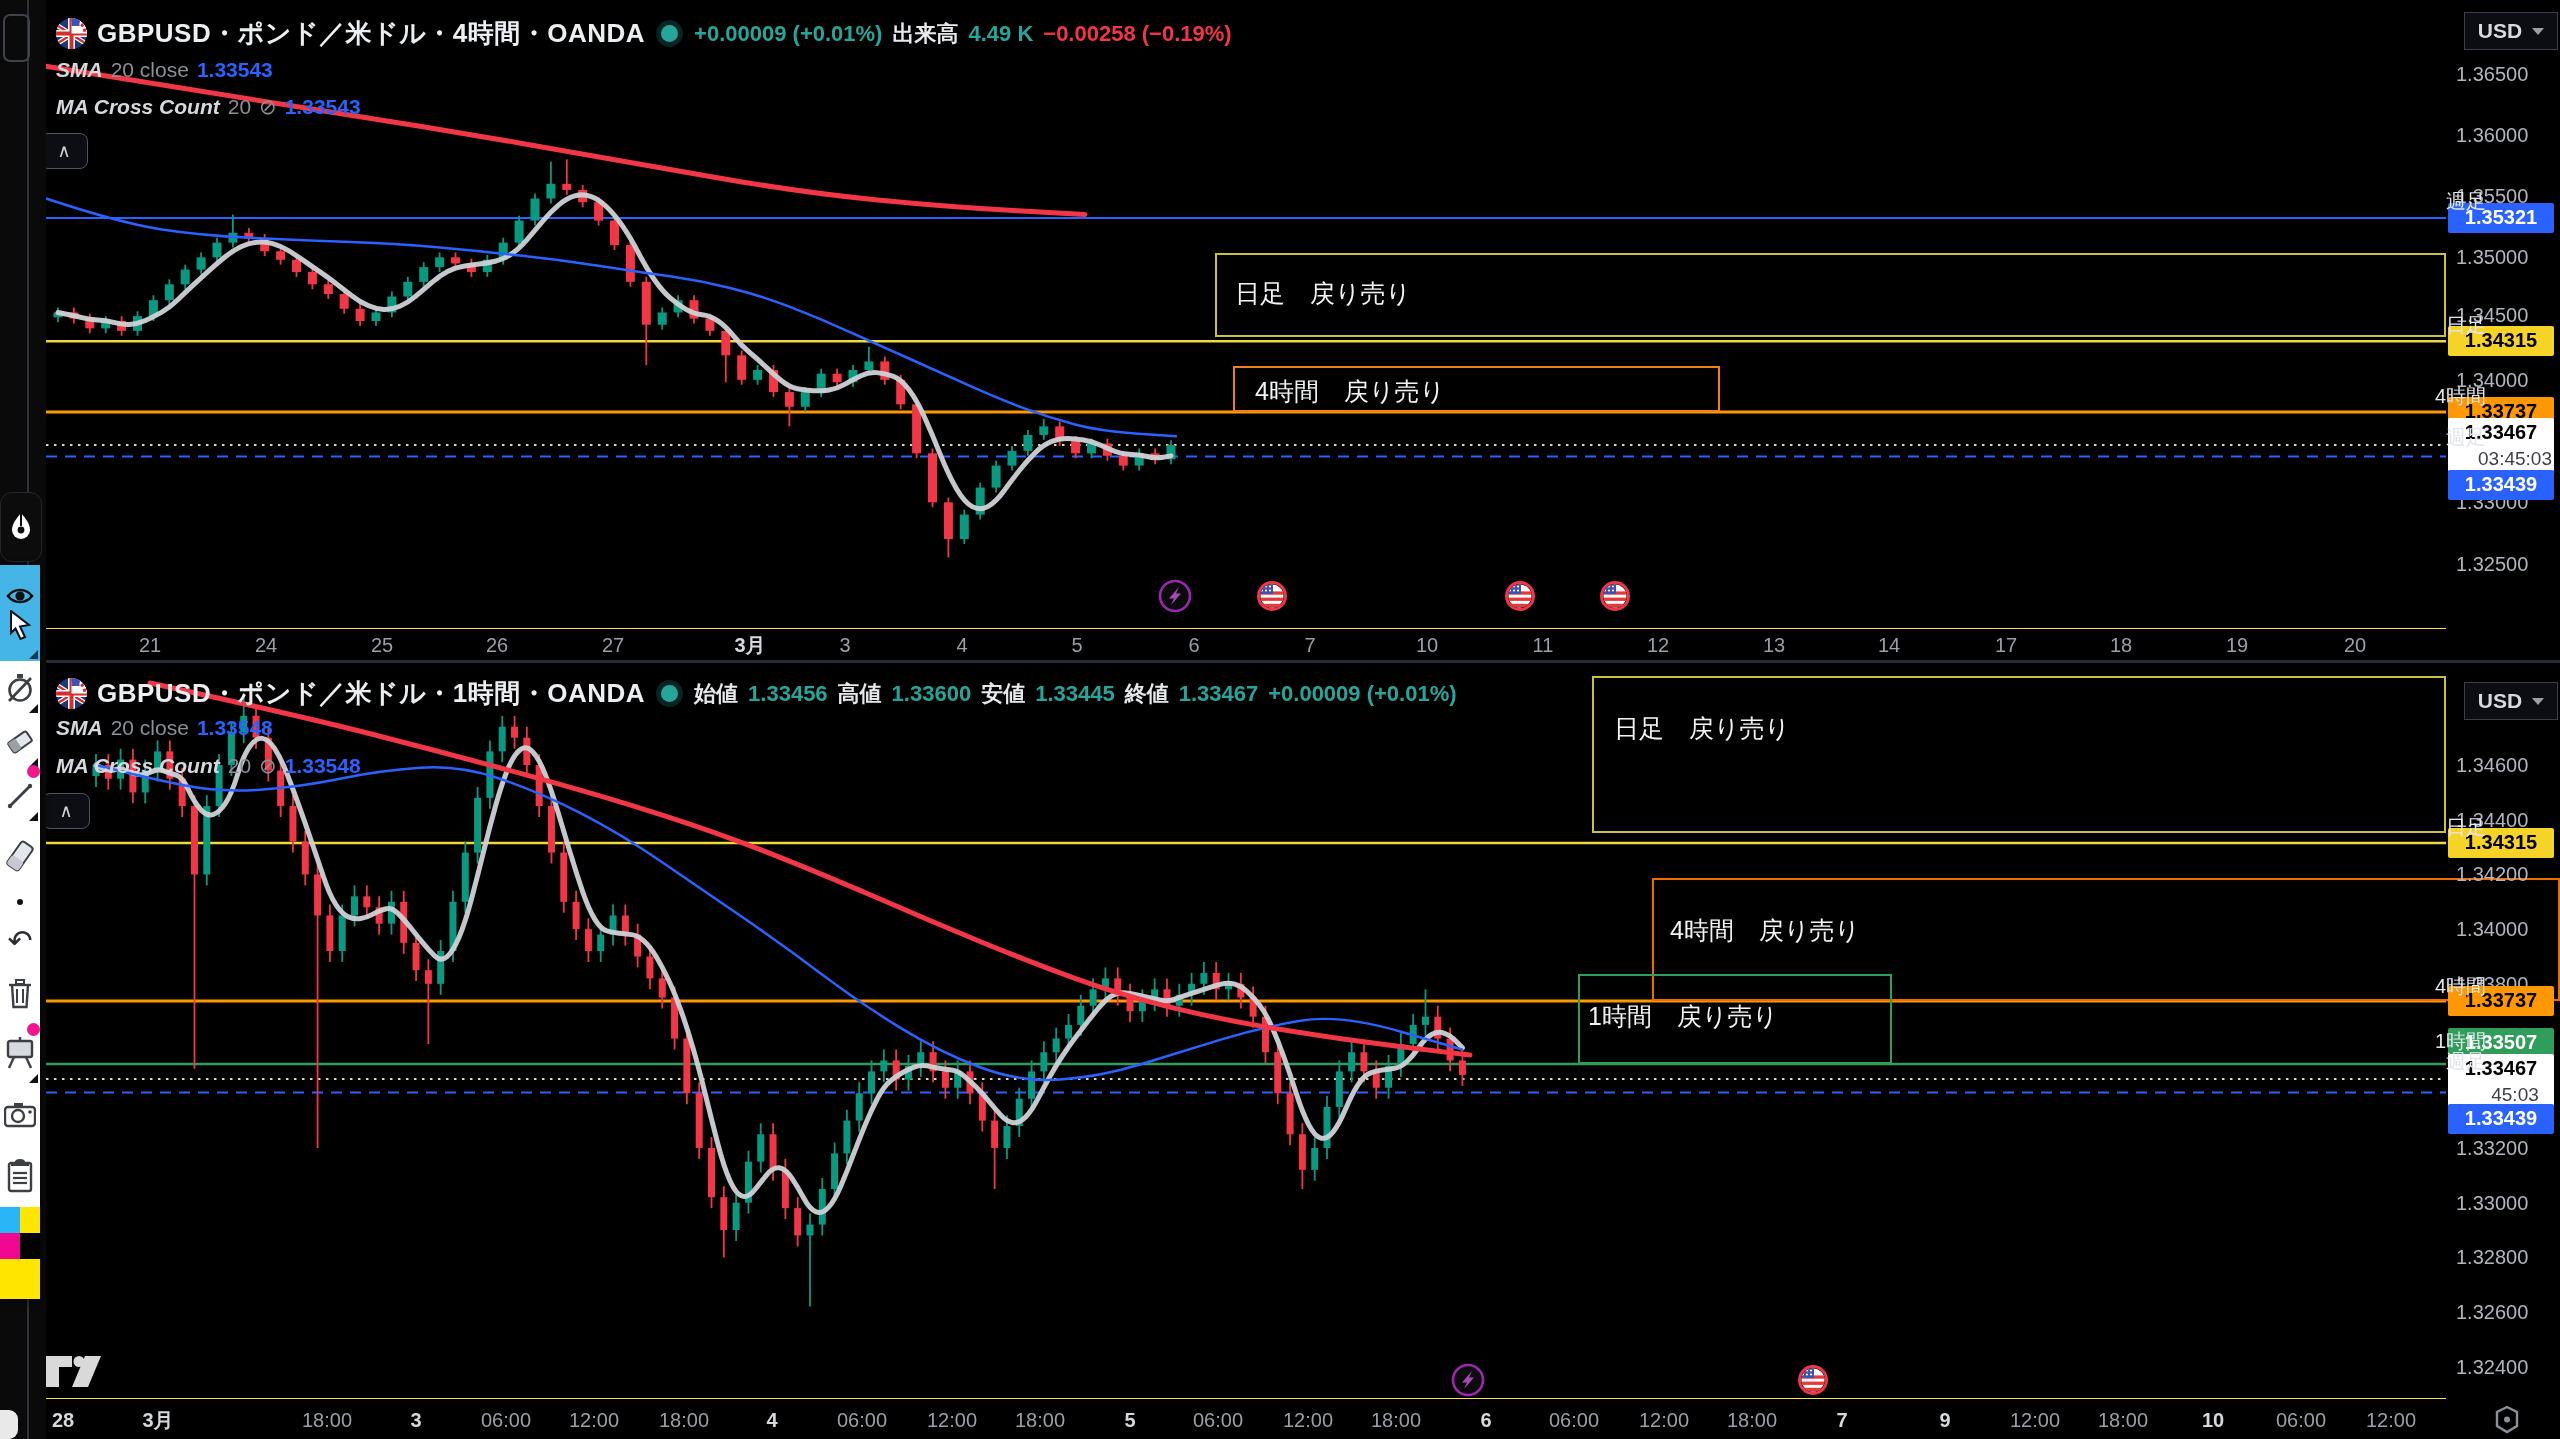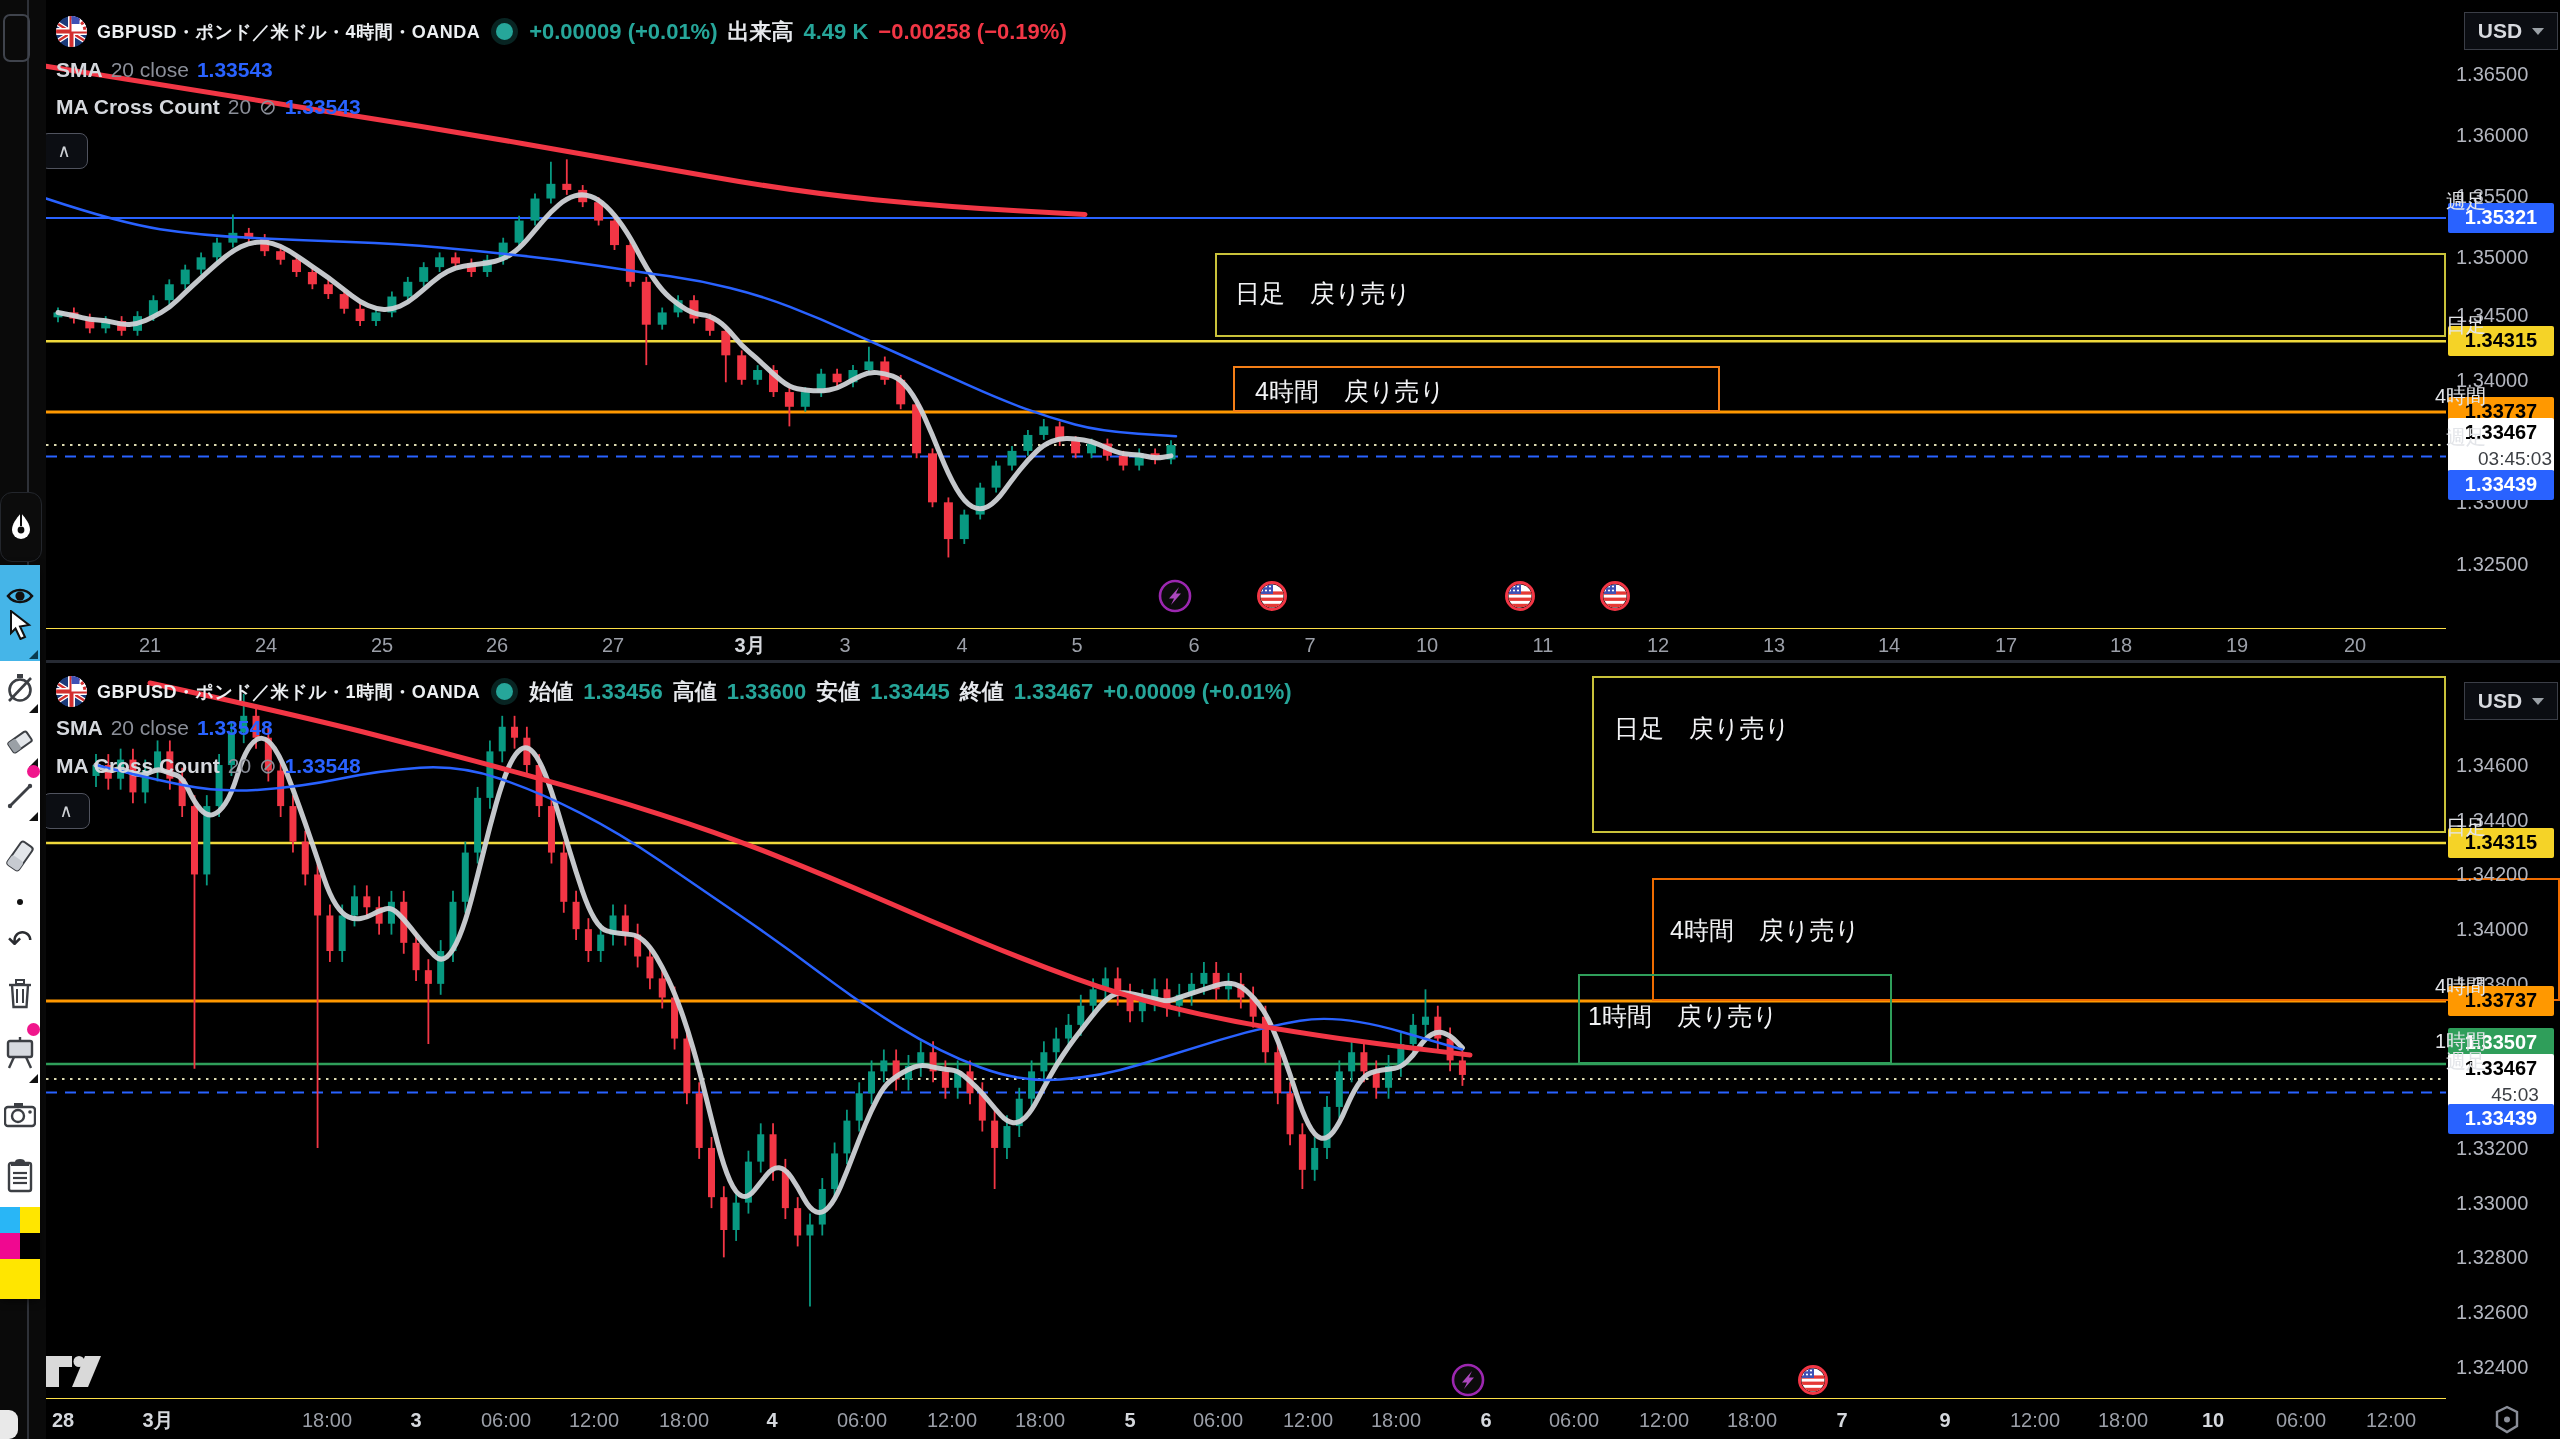--- a/index.html
+++ b/index.html
@@ -1,26 +1,26 @@
 <!DOCTYPE html>
 <html><head>
 <meta charset="utf-8">
 <style>
   html,body{margin:0;padding:0;background:#000;}
   #app{position:relative;width:2560px;height:1439px;background:#000;overflow:hidden;
        font-family:"Liberation Sans","DejaVu Sans",sans-serif;color:#e9eaec;}
   #chart{position:absolute;left:0;top:0;z-index:2;}
   .hdr{position:absolute;z-index:6;display:flex;align-items:center;gap:10px;white-space:nowrap;}
-  .hdr .title{font-size:18px;font-weight:700;color:#eceff2;letter-spacing:.5px;}
+  .hdr .title{font-size:26px;font-weight:700;color:#eceff2;letter-spacing:.5px;}
   .teal{color:#26a69a;}
   .redtxt{color:#f23645;}
   .white{color:#e6e8ec;}
   .hdr-val{font-size:22px;font-weight:600;}
   .ind-row{position:absolute;z-index:6;display:flex;align-items:center;gap:8px;font-size:21px;white-space:nowrap;}
-  .ind-name{color:#d5d8dd;font-weight:600;}
+  .ind-name{color:#d5d8dd;font-weight:600;font-style:italic;}
   .ind-params{color:#8b8f99;}
   .ind-val{color:#2962ff;font-weight:600;}
   .pulse{width:17px;height:17px;border-radius:50%;background:#26a69a;box-shadow:0 0 0 5px rgba(38,166,154,.22);margin:0 6px;}
   .flagicon{width:31px;height:31px;border-radius:50%;overflow:hidden;flex:0 0 auto;}
   .usd-btn{position:absolute;z-index:8;width:92px;height:36px;border:1px solid #3b3e47;border-radius:0;
            background:#0b0d12;color:#d8dadf;font-size:21px;font-weight:600;display:flex;align-items:center;
            justify-content:center;gap:10px;}
   .usd-btn .chev{width:0;height:0;border-left:6px solid transparent;border-right:6px solid transparent;border-top:7px solid #9aa0a6;}
   .collapse-btn{position:absolute;z-index:6;width:46px;height:34px;border:1px solid #50535e;border-radius:8px;
                 background:#0c0e13;color:#cfd2d6;font-size:18px;display:flex;align-items:center;justify-content:center;}

